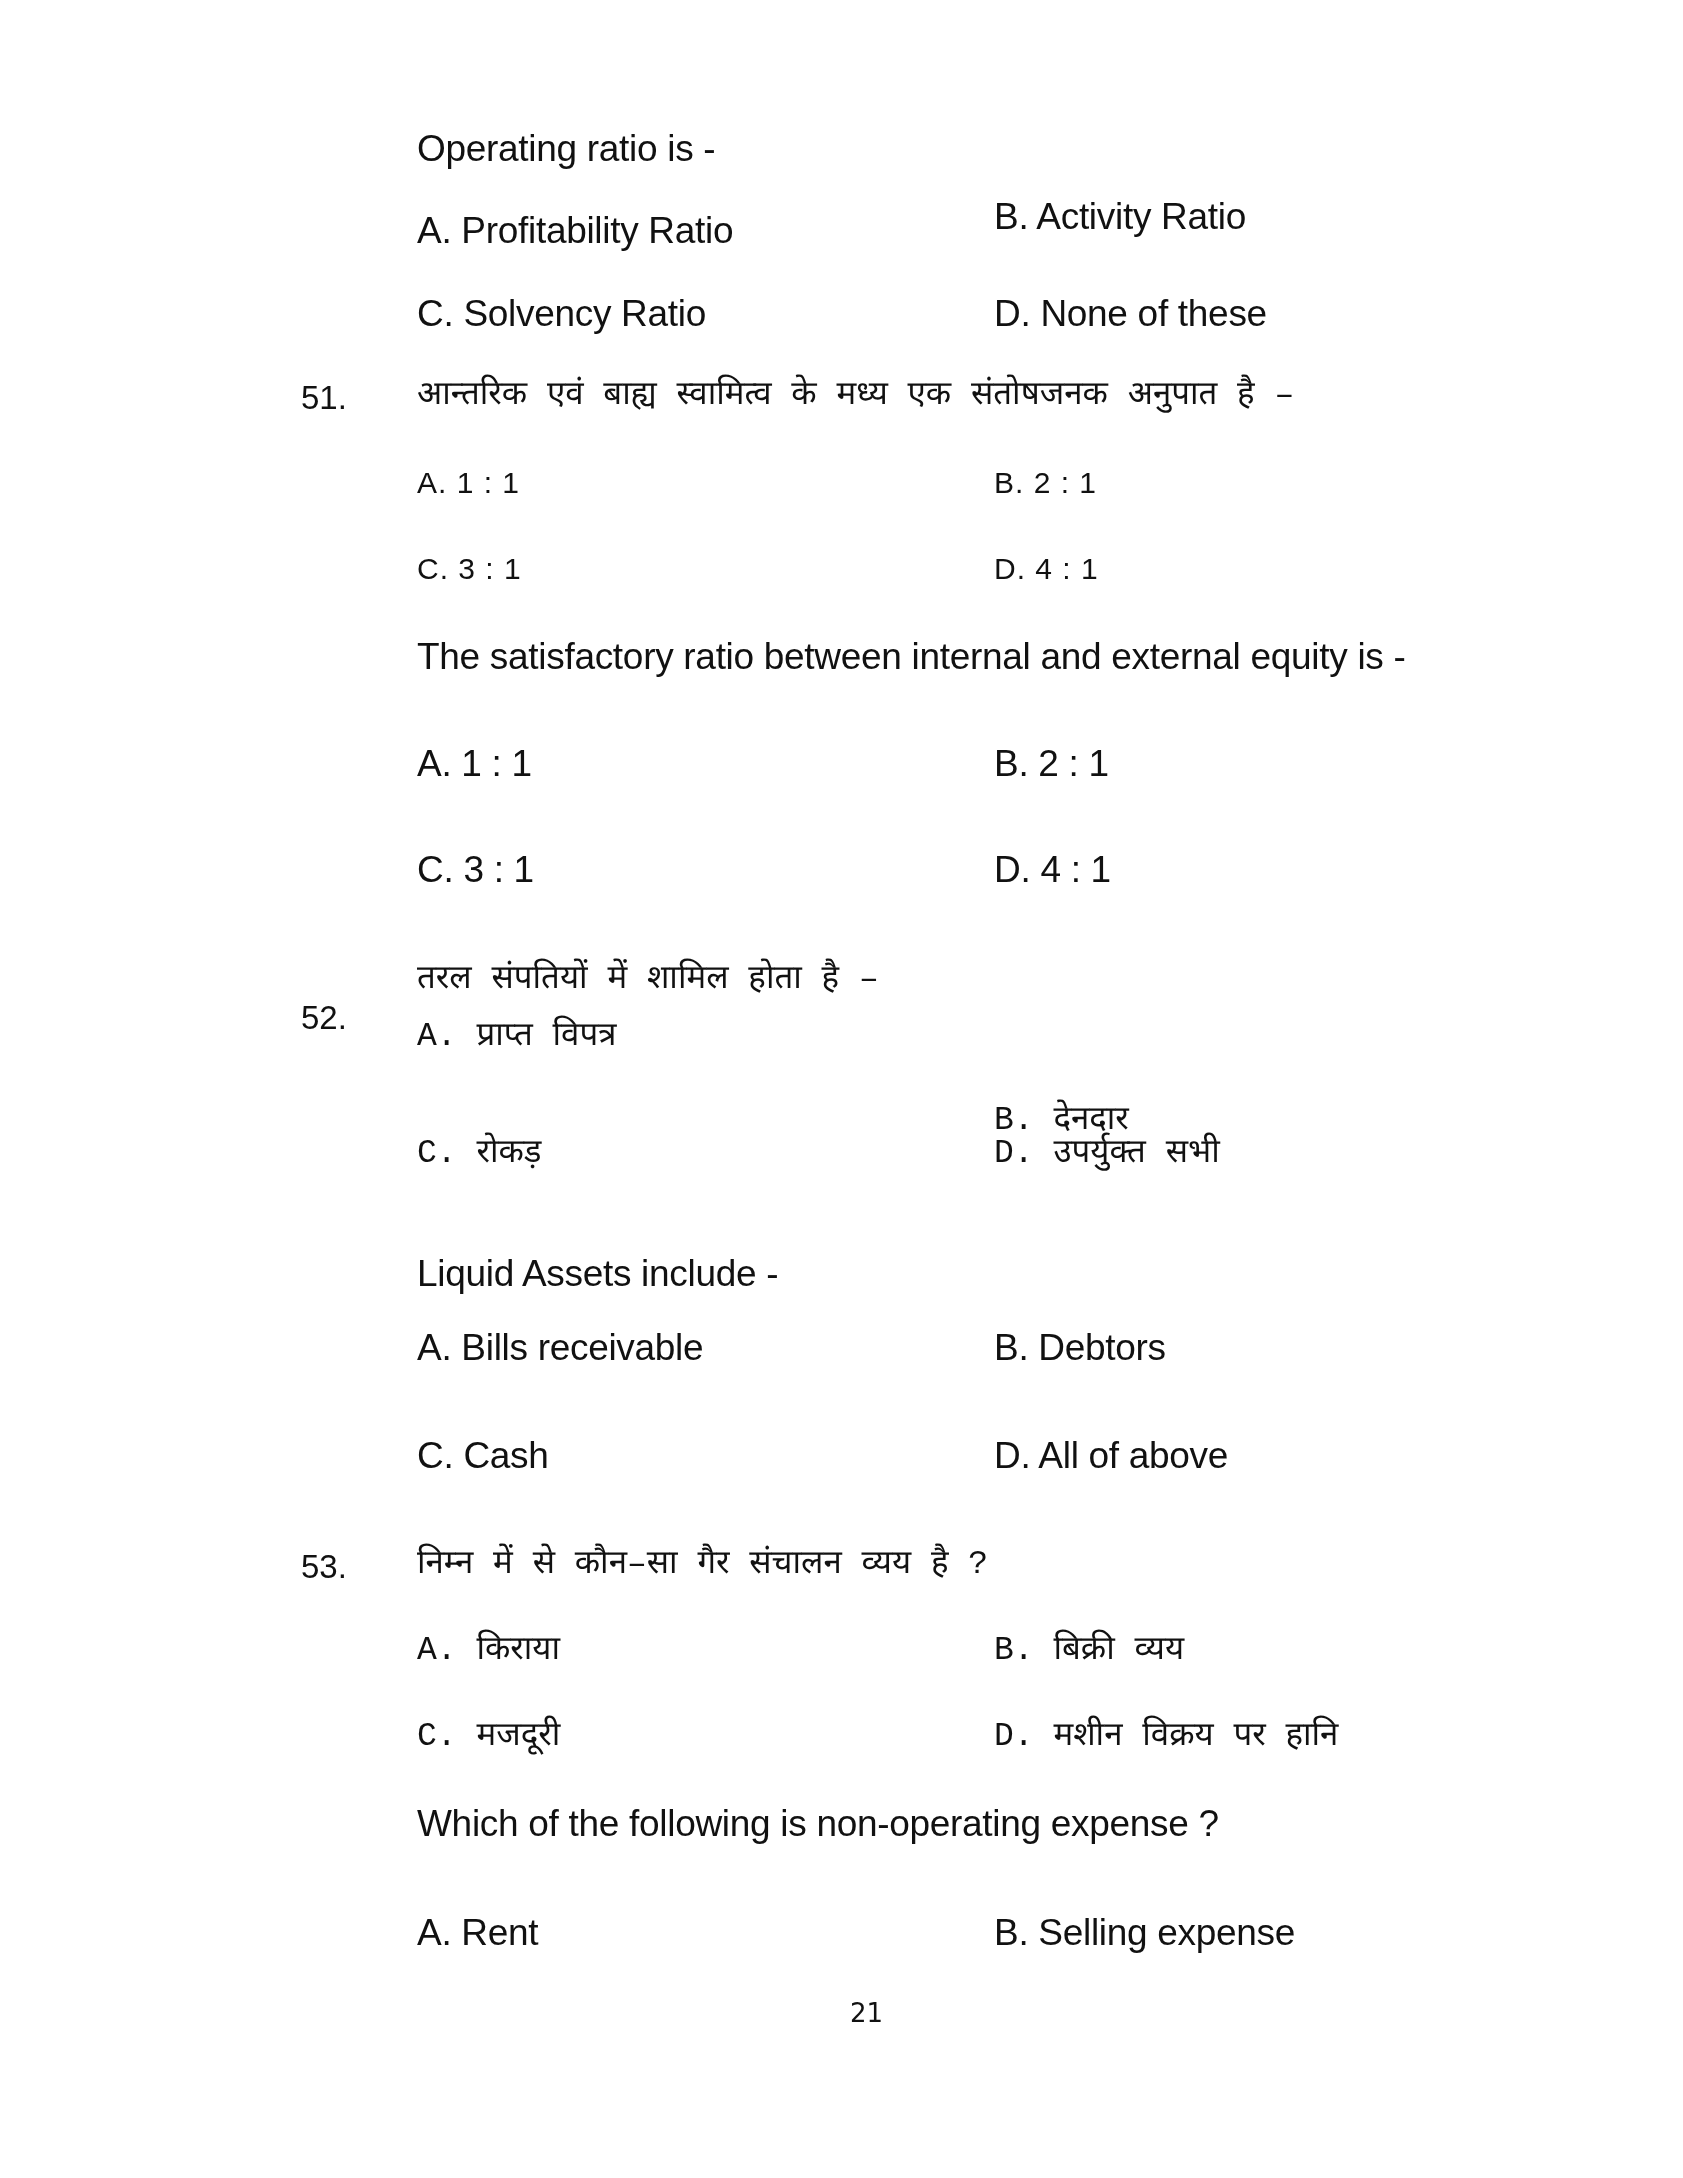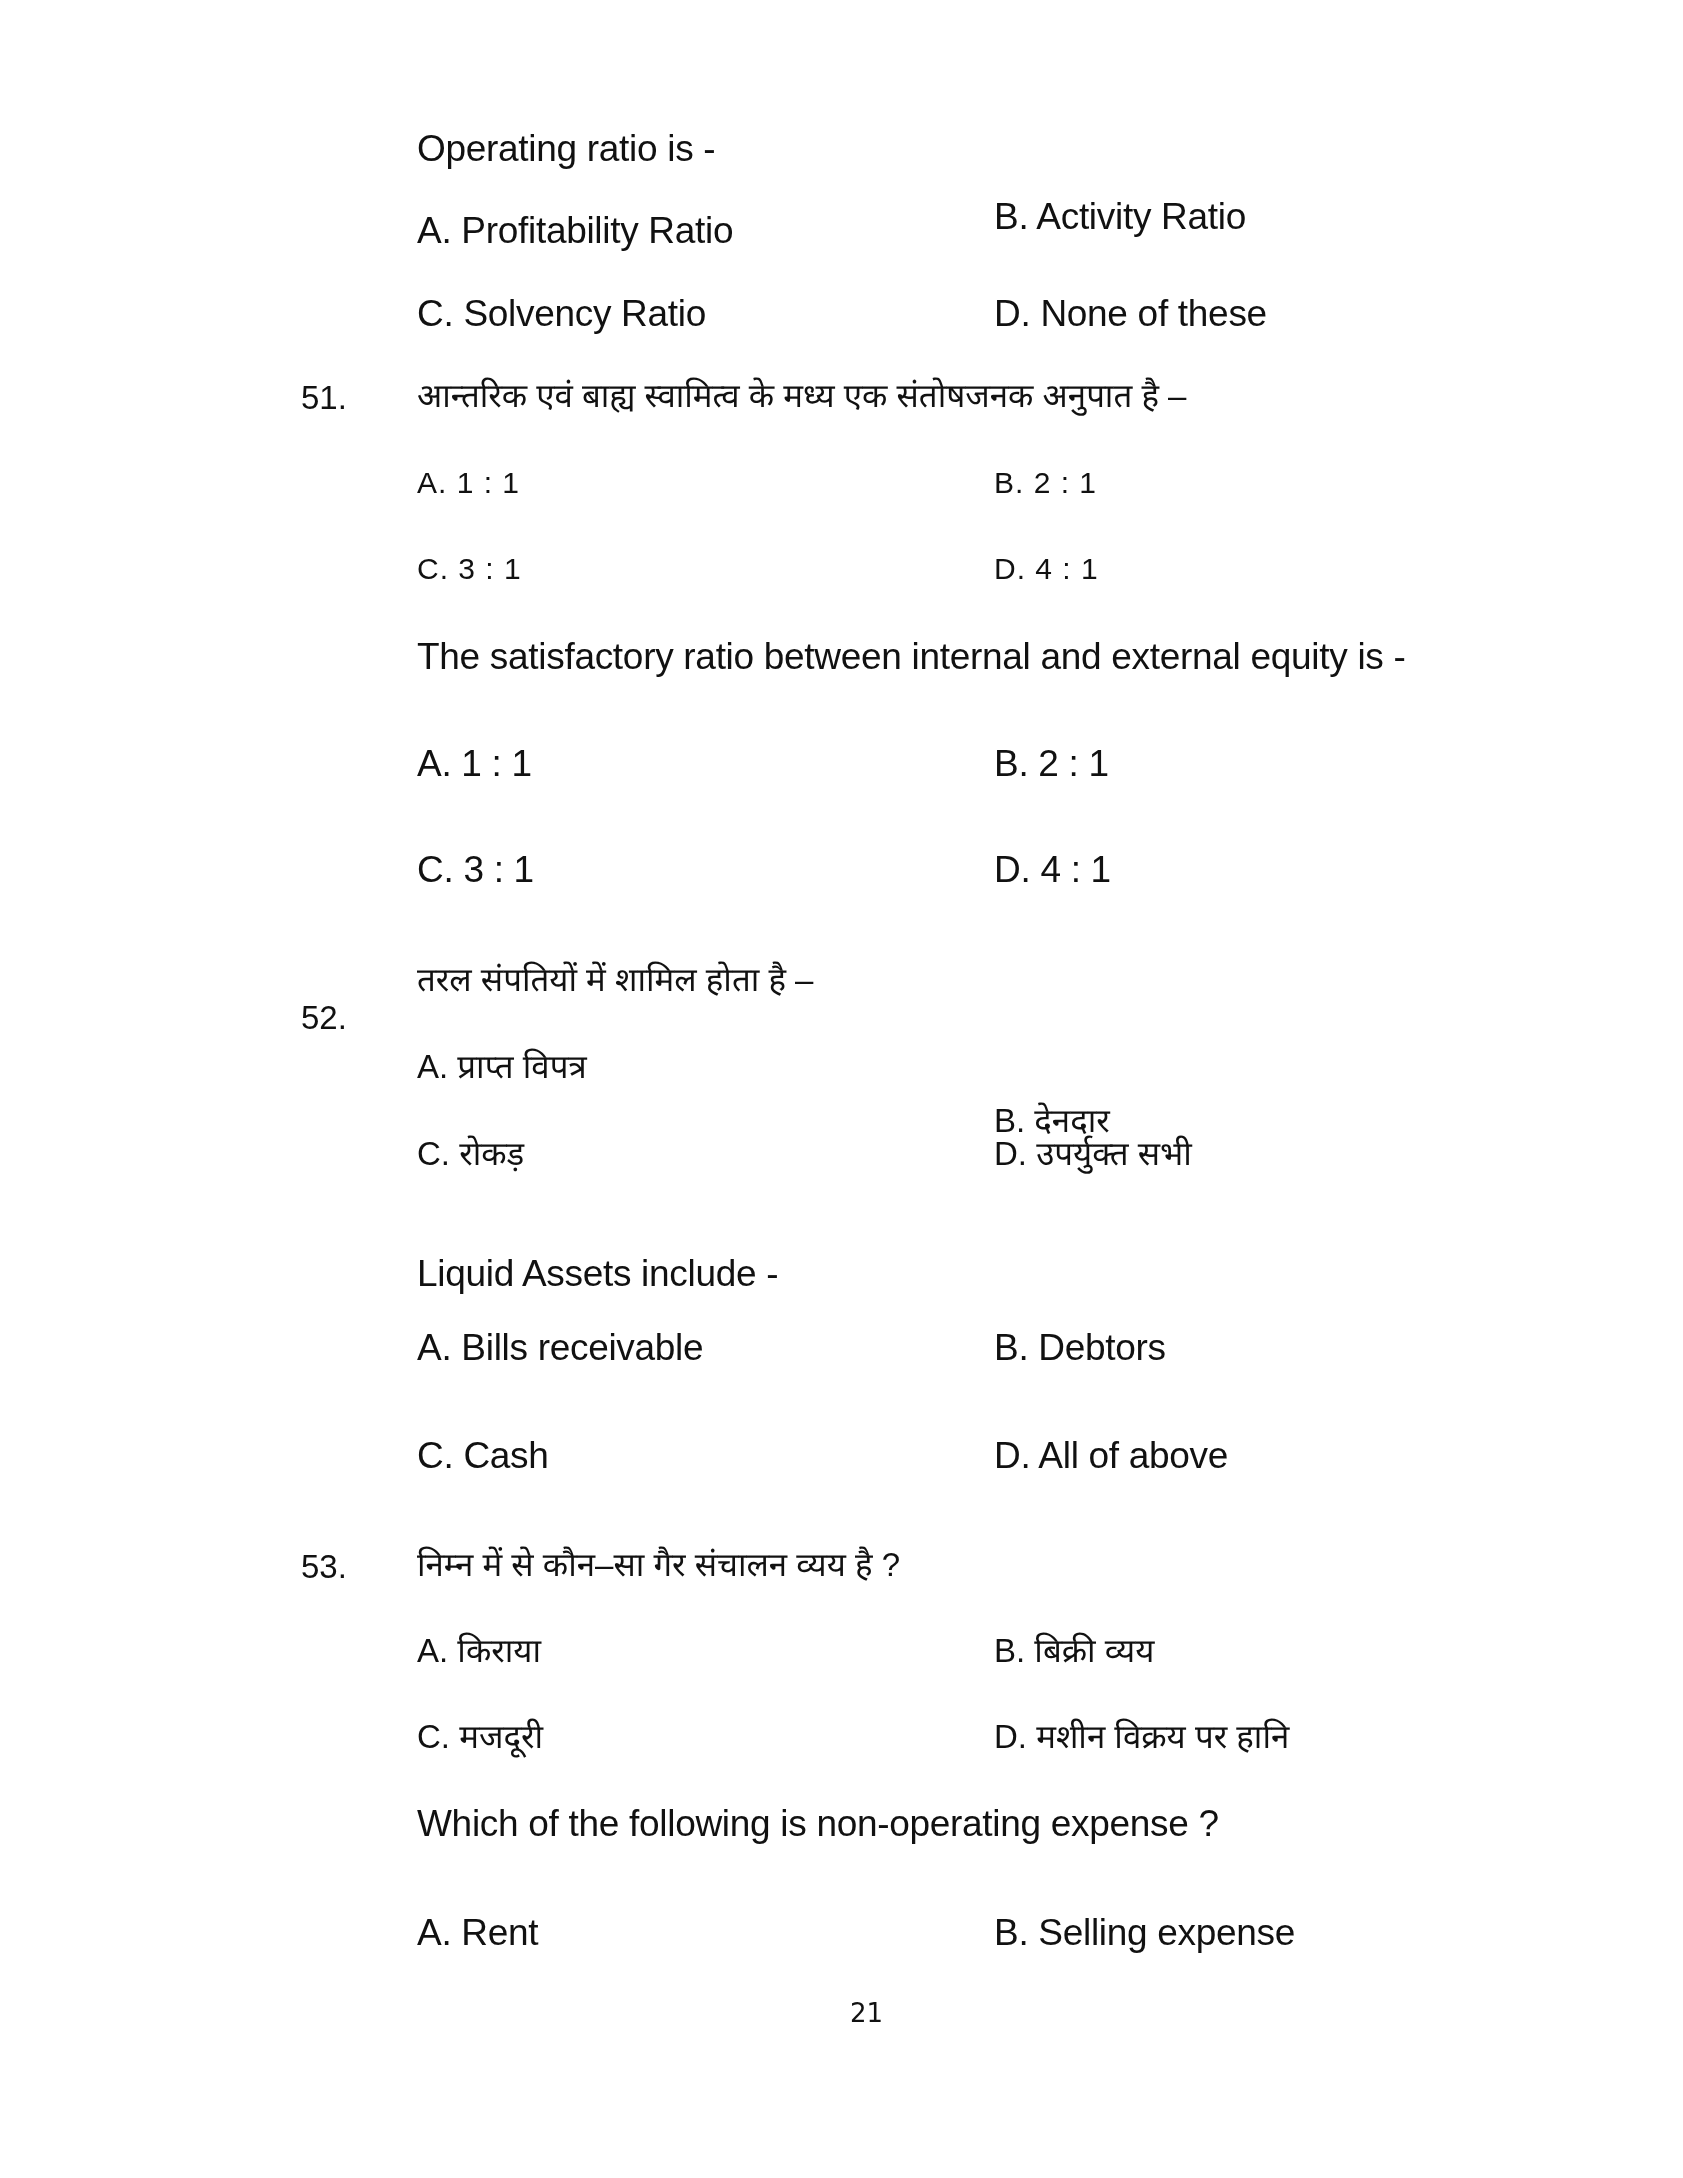--- a/index.html
+++ b/index.html
@@ -8,21 +8,21 @@
       font-family: "Liberation Sans", "DejaVu Sans", sans-serif;
       color: #111111;
     }
     .line {
       position: absolute; white-space: nowrap;
       font-size: 37px; line-height: 44px; letter-spacing: -0.3px;
     }
     .qnum { position: absolute; left: 301px; font-size: 33px; line-height: 44px; }
     .col-a { left: 417px; }
     .col-b { left: 994px; }
-    .hi { font-family: Liberation Sans, sans-serif; font-size: 33px; letter-spacing: 0; }
+    .hi { font-family: Liberation Mono, monospace; font-size: 33px; letter-spacing: 0; }
     .small-ratio { font-size: 30px; letter-spacing: 1px; }
     .page-num {
       position: absolute; left: 0; width: 1733px; text-align: center; top: 1998px;
       font-family: "DejaVu Sans", sans-serif; font-size: 26px;
     }
   </style>
 </head>
 <body>
 
 <div class="line col-a" style="top:127px">Operating ratio is -</div>
@@ -38,21 +38,21 @@
 <div class="line col-a small-ratio" style="top:547px">C. 3 : 1</div>
 <div class="line col-b small-ratio" style="top:547px">D. 4 : 1</div>
 <div class="line col-a" style="top:635px">The satisfactory ratio between internal and external equity is -</div>
 <div class="line col-a" style="top:742px">A. 1 : 1</div>
 <div class="line col-b" style="top:742px">B. 2 : 1</div>
 <div class="line col-a" style="top:848px">C. 3 : 1</div>
 <div class="line col-b" style="top:848px">D. 4 : 1</div>
 
 <div class="qnum" style="top:996px">52.</div>
 <div class="line col-a hi" style="top:958px">तरल संपतियों में शामिल होता है –</div>
-<div class="line col-a hi" style="top:1045px">A. प्राप्त विपत्र</div>
+<div class="line col-a hi" style="top:1015px">A. प्राप्त विपत्र</div>
 <div class="line col-b hi" style="top:1099px">B. देनदार</div>
 <div class="line col-a hi" style="top:1132px">C. रोकड़</div>
 <div class="line col-b hi" style="top:1132px">D. उपर्युक्त सभी</div>
 <div class="line col-a" style="top:1252px">Liquid Assets include -</div>
 <div class="line col-a" style="top:1326px">A. Bills receivable</div>
 <div class="line col-b" style="top:1326px">B. Debtors</div>
 <div class="line col-a" style="top:1434px">C. Cash</div>
 <div class="line col-b" style="top:1434px">D. All of above</div>
 
 <div class="qnum" style="top:1545px">53.</div>

